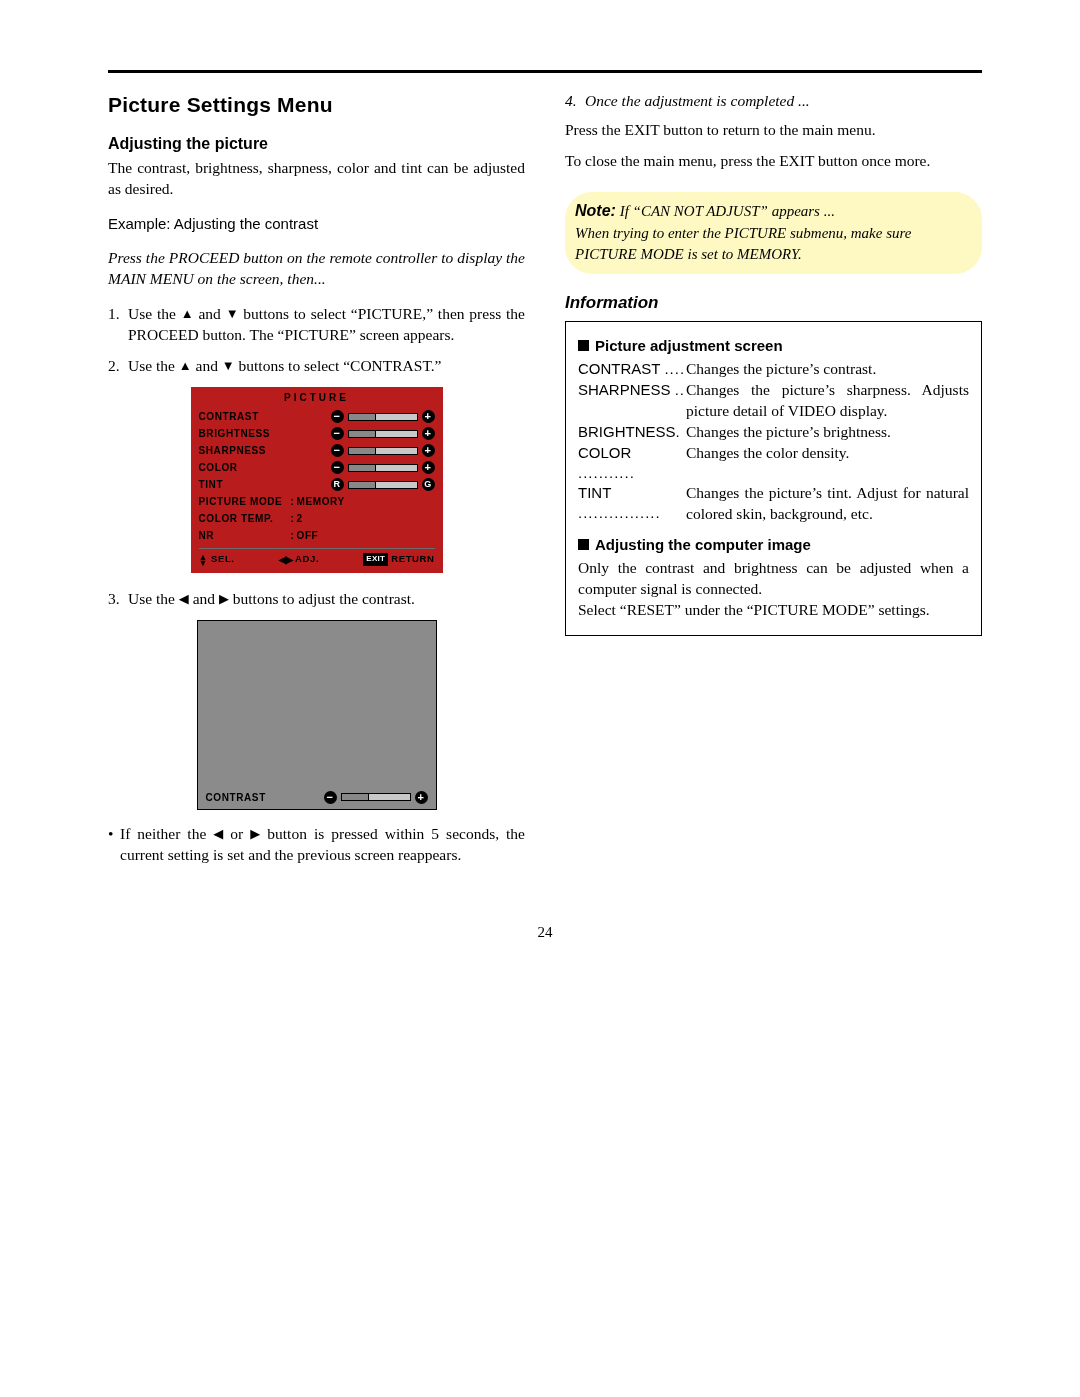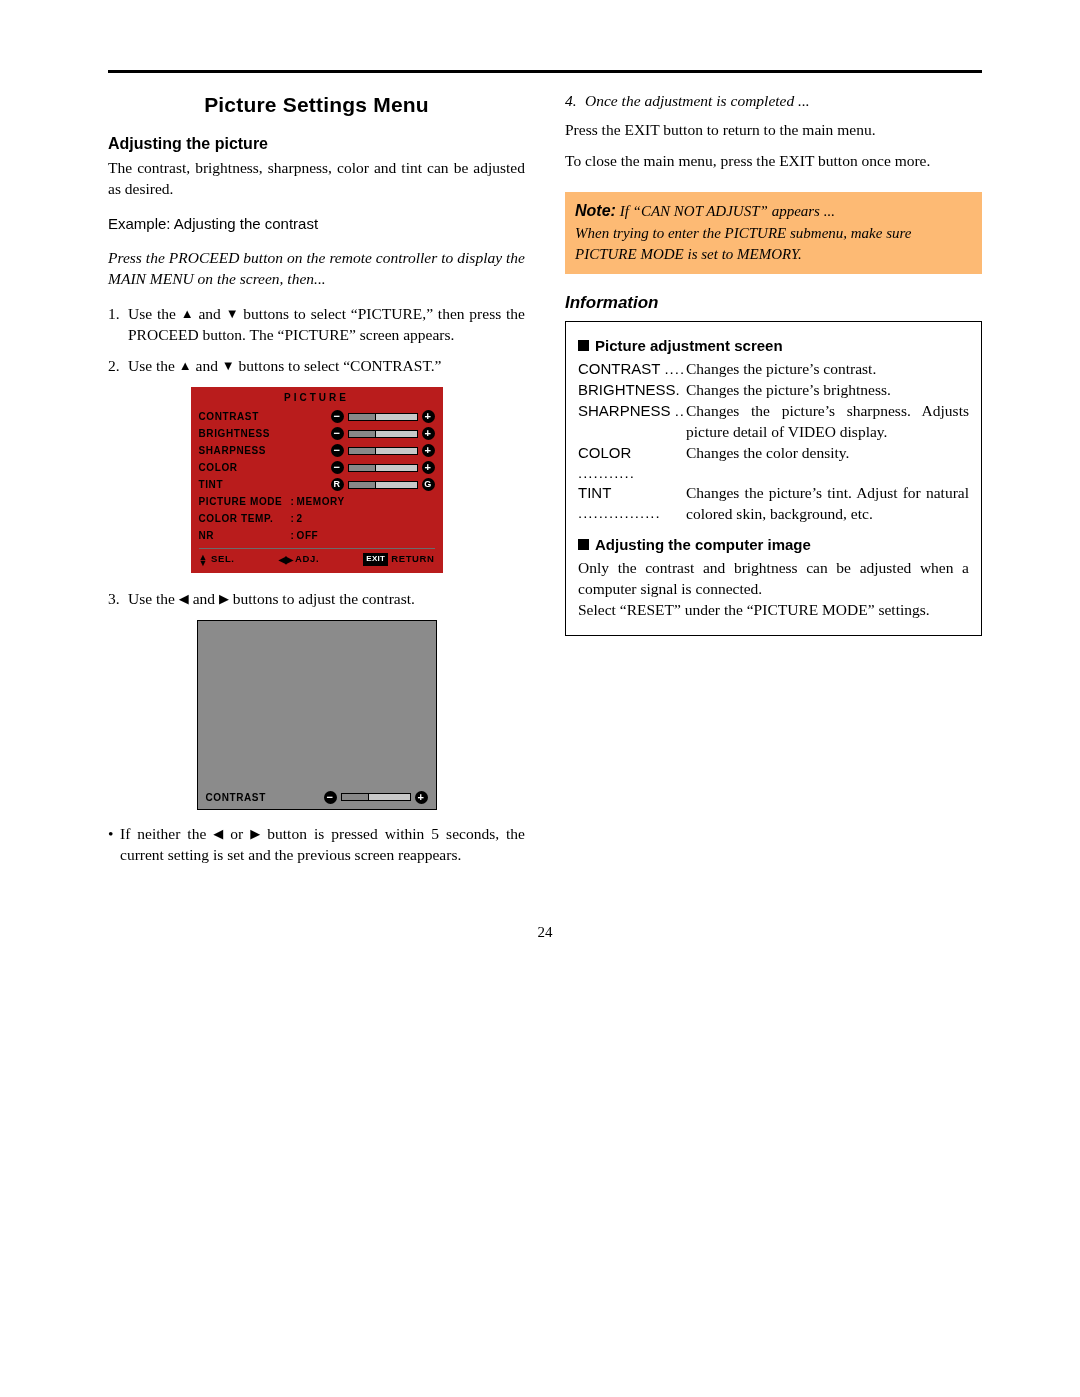--- a/index.html
+++ b/index.html
@@ -15,21 +15,20 @@
   .divider { border-top: 3px solid #000; margin-bottom: 18px; }
   .columns { display: flex; gap: 40px; }
   .col { flex: 1; min-width: 0; }
 
   .section-title {
     font-family: Arial, Helvetica, sans-serif;
     font-weight: 900;
     font-size: 21px;
     letter-spacing: 0.2px;
     margin-bottom: 14px;
-    text-align: center;
   }
   .subheading {
     font-family: Arial, Helvetica, sans-serif;
     font-weight: bold;
     font-size: 16px;
     margin-bottom: 3px;
   }
   p, li { font-size: 15.5px; }
   .body-p { margin-bottom: 14px; text-align: justify; }
   .example { font-family: Liberation Sans, sans-serif; font-size: 15px; margin-bottom: 14px; }
@@ -98,22 +97,22 @@
   }
   .preview-bar .slider-group { display: flex; align-items: center; gap: 4px; }
 
   
   ol.cont { list-style: none; padding-left: 0; }
   ol.cont > li { display: flex; margin-bottom: 8px; }
   ol.cont > li .num { width: 20px; flex-shrink: 0; font-style: italic; }
   ol.cont > li .txt { flex: 1; font-style: italic; }
 
   .note-box {
-    background: #fdba74; padding: 8px 10px 10px 10px; font-style: italic;
-    margin-top: 20px; margin-bottom: 18px;
+    background: #fef9c3; padding: 8px 10px 10px 10px; font-style: italic;
+    margin-top: 20px; margin-bottom: 18px; border-radius: 27px;
   }
   .note-label {
     font-family: Arial, Helvetica, sans-serif; font-weight: 900; font-style: italic;
     font-size: 16px;
   }
 
   .info-title {
     font-family: Arial, Helvetica, sans-serif; font-weight: 900; font-style: italic;
     font-size: 17px; margin-bottom: 6px;
   }
@@ -296,26 +295,26 @@
 
     <div class="info-title">Information</div>
     <div class="info-box">
       <div class="info-sub"><span class="sq"></span><span>Picture adjustment screen</span></div>
       <div class="defs">
         <div class="def-row">
           <span class="def-term"><span>CONTRAST</span> <span class="dots">....</span></span>
           <span class="def-desc">Changes the picture’s contrast.</span>
         </div>
         <div class="def-row">
+          <span class="def-term"><span>SHARPNESS</span> <span class="dots">..</span></span>
+          <span class="def-desc">Changes the picture’s sharpness. Adjusts picture detail of VIDEO display.</span>
+        </div>
+        <div class="def-row">
           <span class="def-term"><span>BRIGHTNESS</span><span class="dots">.</span></span>
           <span class="def-desc">Changes the picture’s brightness.</span>
-        </div>
-        <div class="def-row">
-          <span class="def-term"><span>SHARPNESS</span> <span class="dots">..</span></span>
-          <span class="def-desc">Changes the picture’s sharpness. Adjusts picture detail of VIDEO display.</span>
         </div>
         <div class="def-row">
           <span class="def-term"><span>COLOR</span> <span class="dots">...........</span></span>
           <span class="def-desc">Changes the color density.</span>
         </div>
         <div class="def-row">
           <span class="def-term"><span>TINT</span> <span class="dots">................</span></span>
           <span class="def-desc">Changes the picture’s tint. Adjust for natural colored skin, background, etc.</span>
         </div>
       </div>

